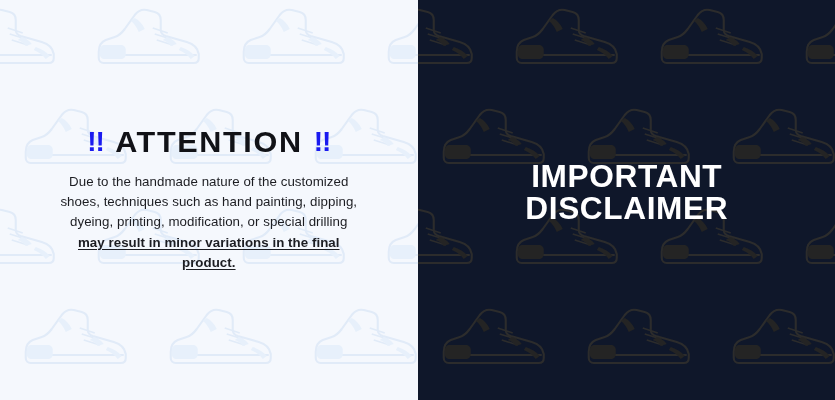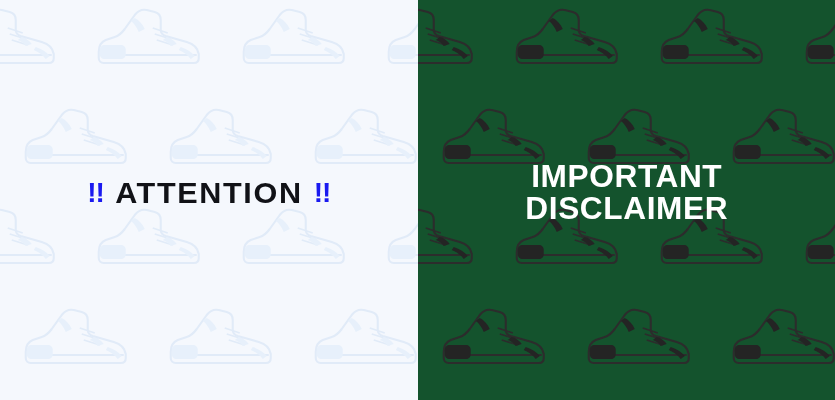--- a/index.html
+++ b/index.html
@@ -85,21 +85,21 @@
     letter-spacing:0.05px;
   }
 
   .attn-body .emph {
     font-weight:bold;
     text-decoration:underline;
     text-underline-offset:2px;
   }
 
   
-  .panel-right { background:#14532d; }
+  .panel-right { background:#0f172a; }
 
   .disc-title {
     font-family:"Liberation Sans", sans-serif;
     font-size:31px;
     font-weight:bold;
     letter-spacing:0.6px;
     color:#FFFFFF;
     line-height:1.03;
     margin-bottom:14px;
     transform:scaleX(1.02);
@@ -164,20 +164,21 @@
         <use href="#sneaker-l" x="-123" y="306"></use>
       </g>
     </svg>
 
     <div class="content">
       <div class="attn-heading">
         <span class="bang">!!</span>
         <span class="attn-title">ATTENTION</span>
         <span class="bang">!!</span>
       </div>
+      <p class="attn-body"><span>Due to the handmade nature of the customized shoes, techniques such as hand painting, dipping, dyeing, printing, modification, or special drilling </span><span class="emph">may result in minor variations in the final product.</span></p>
     </div>
   </section>
 
   <section class="panel panel-right">
 
     <svg class="pattern" viewBox="0 0 418 400" preserveAspectRatio="xMidYMid slice" aria-hidden="true">
       <defs>
         <g id="sneaker-d">
           <path d="M4 46 C4 40 6 36 11 34 L20 31 C24 30 27 27 30 23 L40 9 C43 5 47 3 52 4 L60 6 C64 7 66 10 66 14 L66 24 C66 27 68 29 71 30 L92 36 C99 38 103 42 104 48 L104 52 C104 55 102 57 99 57 L9 57 C6 57 4 55 4 52 Z" fill="none" stroke="#2C2C2C" stroke-width="2.1"></path>
           <path d="M6 49 L102 49" stroke="#2C2C2C" stroke-width="1.8" fill="none"></path>

